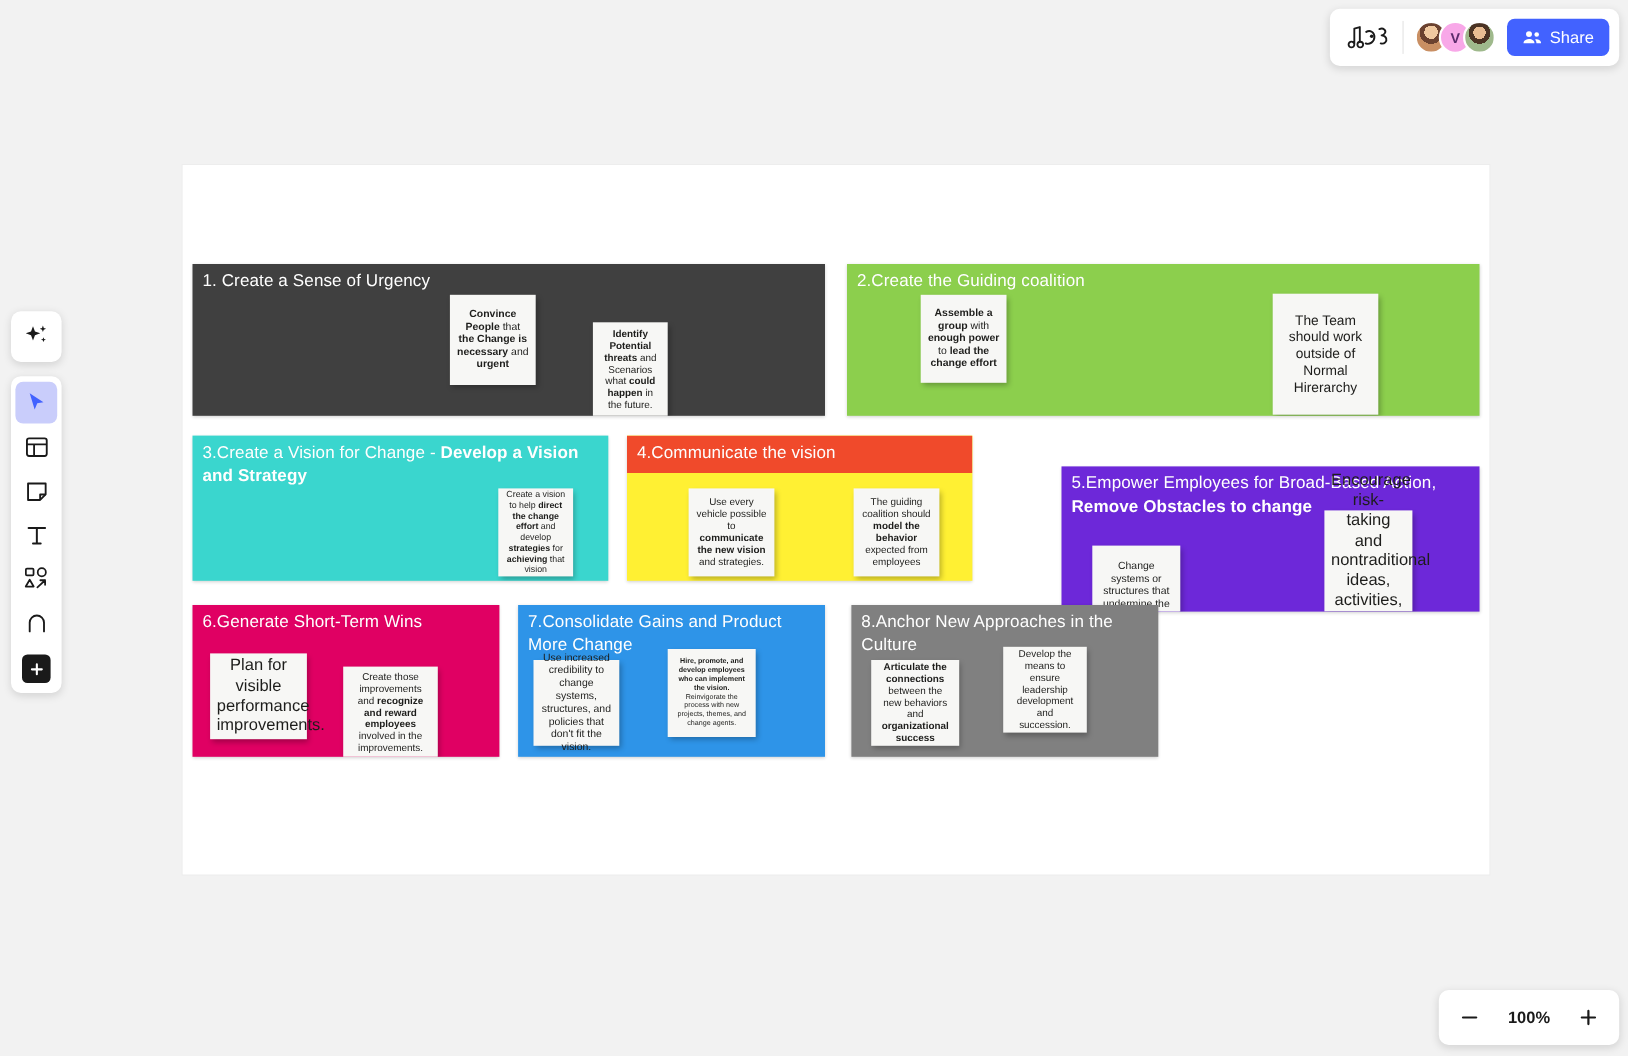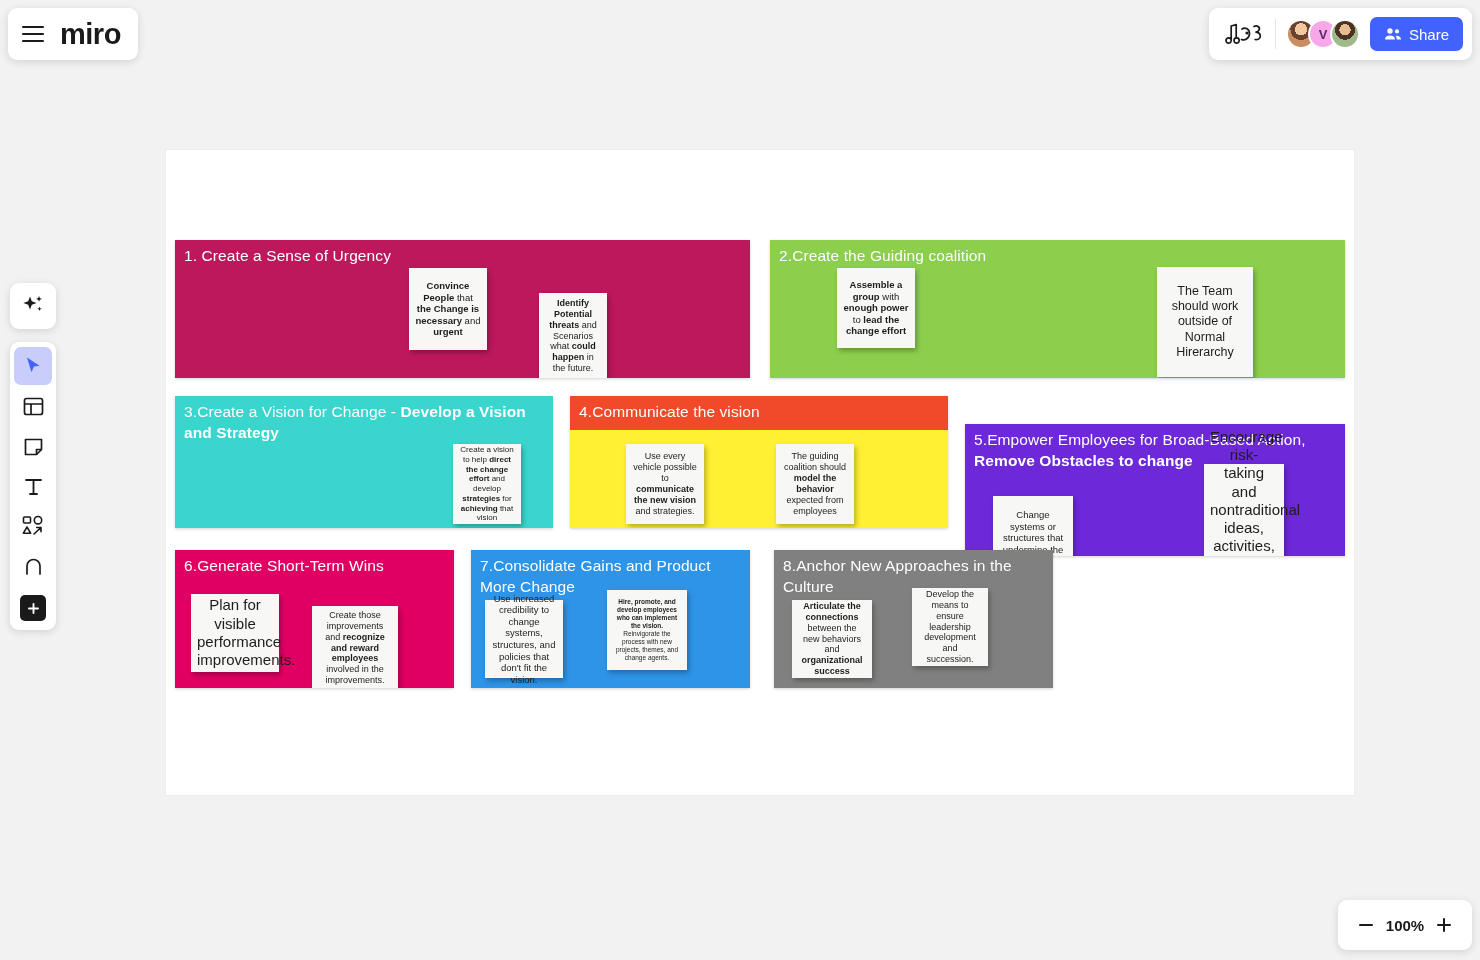--- a/index.html
+++ b/index.html
@@ -113,33 +113,33 @@
     display:flex; align-items:center; justify-content:center;
   }
   .tool.active { background:#c9cdfb; }
   .tool.plus { background:#1a1a1a; width:26px; height:26px; border-radius:5px; margin:8px 0 4px; }
 
   
   #zoom-ctl {
     position:absolute; right:8px; bottom:10px;
     height:50px; background:#fff; border-radius:9px;
     box-shadow:0 2px 8px rgba(0,0,0,0.13);
-    display:flex; align-items:center; gap:0; padding:0 12px;
+    display:flex; align-items:center; gap:15px; padding:0 12px;
   }
   .zbtn { width:32px; height:32px; display:flex; align-items:center; justify-content:center; cursor:pointer; }
   #zoom-level { font-size:15px; font-weight:700; color:#1a1a1a; min-width:46px; text-align:center; }
 </style>
 </head>
 <body>
 
 <div id="canvas">
 
   <div id="board">
 
-    <div class="panel" style="left:9px; top:90px; width:575px; height:138px; background:#be185d;">
+    <div class="panel" style="left:9px; top:90px; width:575px; height:138px; background:#404040;">
       <div class="panel-title">
         <span>1. Create a Sense of Urgency</span><b></b>
       </div>
       <div class="note" style="left:234px; top:28px; width:78px; height:82px; font-size:9.5px;">
         <span><b>Convince People</b> that <b>the Change is necessary</b> and <b>urgent</b></span>
       </div>
       <div class="note" style="left:364px; top:24px; width:68px; height:86px; font-size:9px;margin-top:29px;">
         <span><b>Identify Potential threats</b> and Scenarios what <b>could happen</b> in the future.</span>
       </div>
     </div>
@@ -158,21 +158,21 @@
 
     <div class="panel" style="left:9px; top:246px; width:378px; height:132px; background:#3AD6CE;">
       <div class="panel-title">
         <span>3.Create a Vision for Change - </span><b>Develop a Vision and Strategy</b>
       </div>
       <div class="note" style="left:278px; top:48px; width:68px; height:80px; font-size:8px;">
         <span>Create a vision to help <b>direct the change effort</b> and develop <b>strategies</b> for <b>achieving</b> that vision</span>
       </div>
     </div>
 
-    <div class="panel" style="left:404px; top:246px; width:378px; height:132px; background:#FFF033;">
+    <div class="panel" style="left:404px; top:246px; width:314px; height:132px; background:#FFF033;">
       <div style="position:absolute; left:0; top:0; width:100%; height:34px; background:#F04A2B;"></div>
       <div class="panel-title">
         <span>4.Communicate the vision</span><b></b>
       </div>
       <div class="note" style="left:56px; top:48px; width:78px; height:80px; font-size:9px;">
         <span>Use every vehicle possible to <b>communicate the new vision</b> and strategies.</span>
       </div>
       <div class="note" style="left:206px; top:48px; width:78px; height:80px; font-size:9px;">
         <span>The guiding coalition should <b>model the behavior</b> expected from employees</span>
       </div>
@@ -221,28 +221,20 @@
       <div class="note" style="left:18px; top:50px; width:80px; height:78px; font-size:9px;">
         <span><b>Articulate the connections</b> between the new behaviors and <b>organizational success</b></span>
       </div>
       <div class="note" style="left:138px; top:38px; width:76px; height:78px; font-size:9px;text-align:center;">
         <span>Develop the means to ensure leadership development and succession.</span>
       </div>
     </div>
 
   </div>
 
-  <div id="menu-pill">
-    <span class="burger">
-      <i></i>
-        <i></i>
-        <i></i>
-    </span>
-    <span id="miro-logo">miro</span>
-  </div>
 
   <div id="top-right">
     <span id="notes-icon">
       <svg width="44" height="28" viewBox="0 0 44 28" fill="none" stroke="#1a1a1a" stroke-width="1.7">
         <path d="M5 20.5a2.6 2.6 0 1 0 5.2 0 2.6 2.6 0 1 0-5.2 0M10.2 20V6l5-1.4V18" stroke-linecap="round" stroke-linejoin="round"></path>
         <path d="M13 20.5a2.6 2.6 0 1 0 5.2 0 2.6 2.6 0 1 0-5.2 0"></path>
         <path d="M21 9c3.4-2 7.5 0 7.5 4.5S24 21 20.5 19.5" stroke-linecap="round"></path>
         <circle cx="26" cy="13" r="1.6" fill="#1a1a1a" stroke="none"></circle>
         <path d="M33 6.5c3.5-1.6 6.5 1 5 3.6-1 1.7-3 2-3 2s3.4.2 4.2 2.8c.8 2.6-1.4 5.4-5 4.6" stroke-linecap="round" stroke-linejoin="round"></path>
       </svg>

